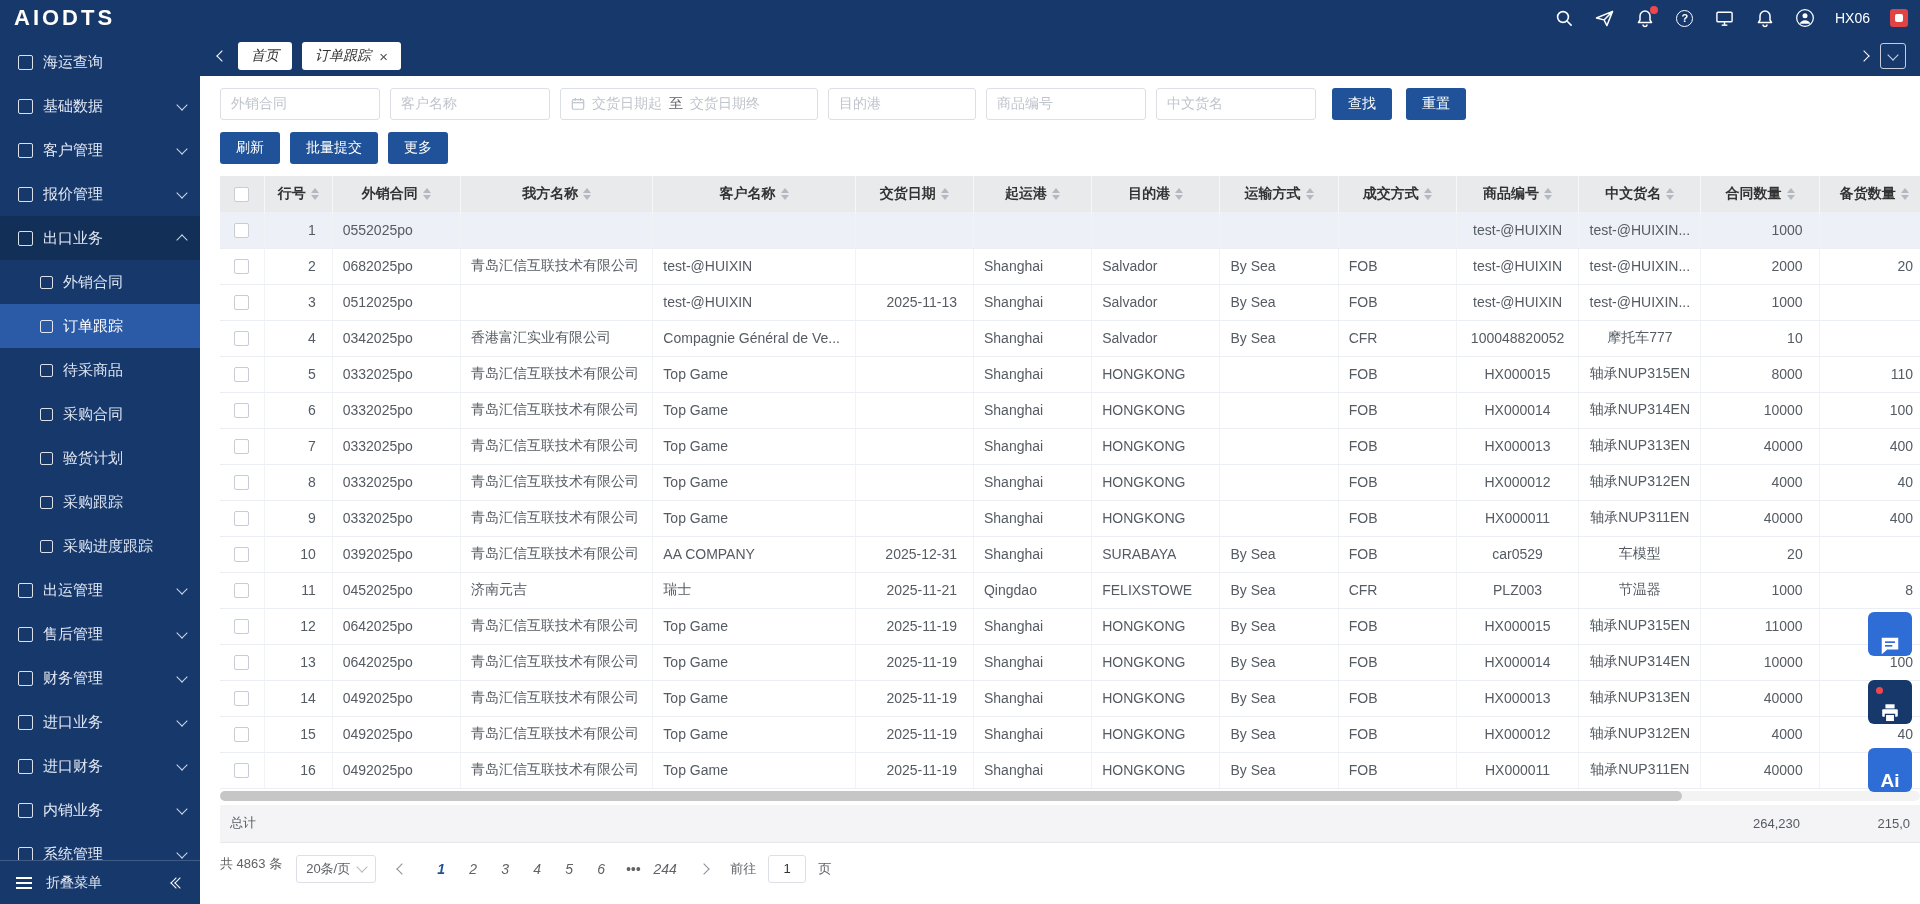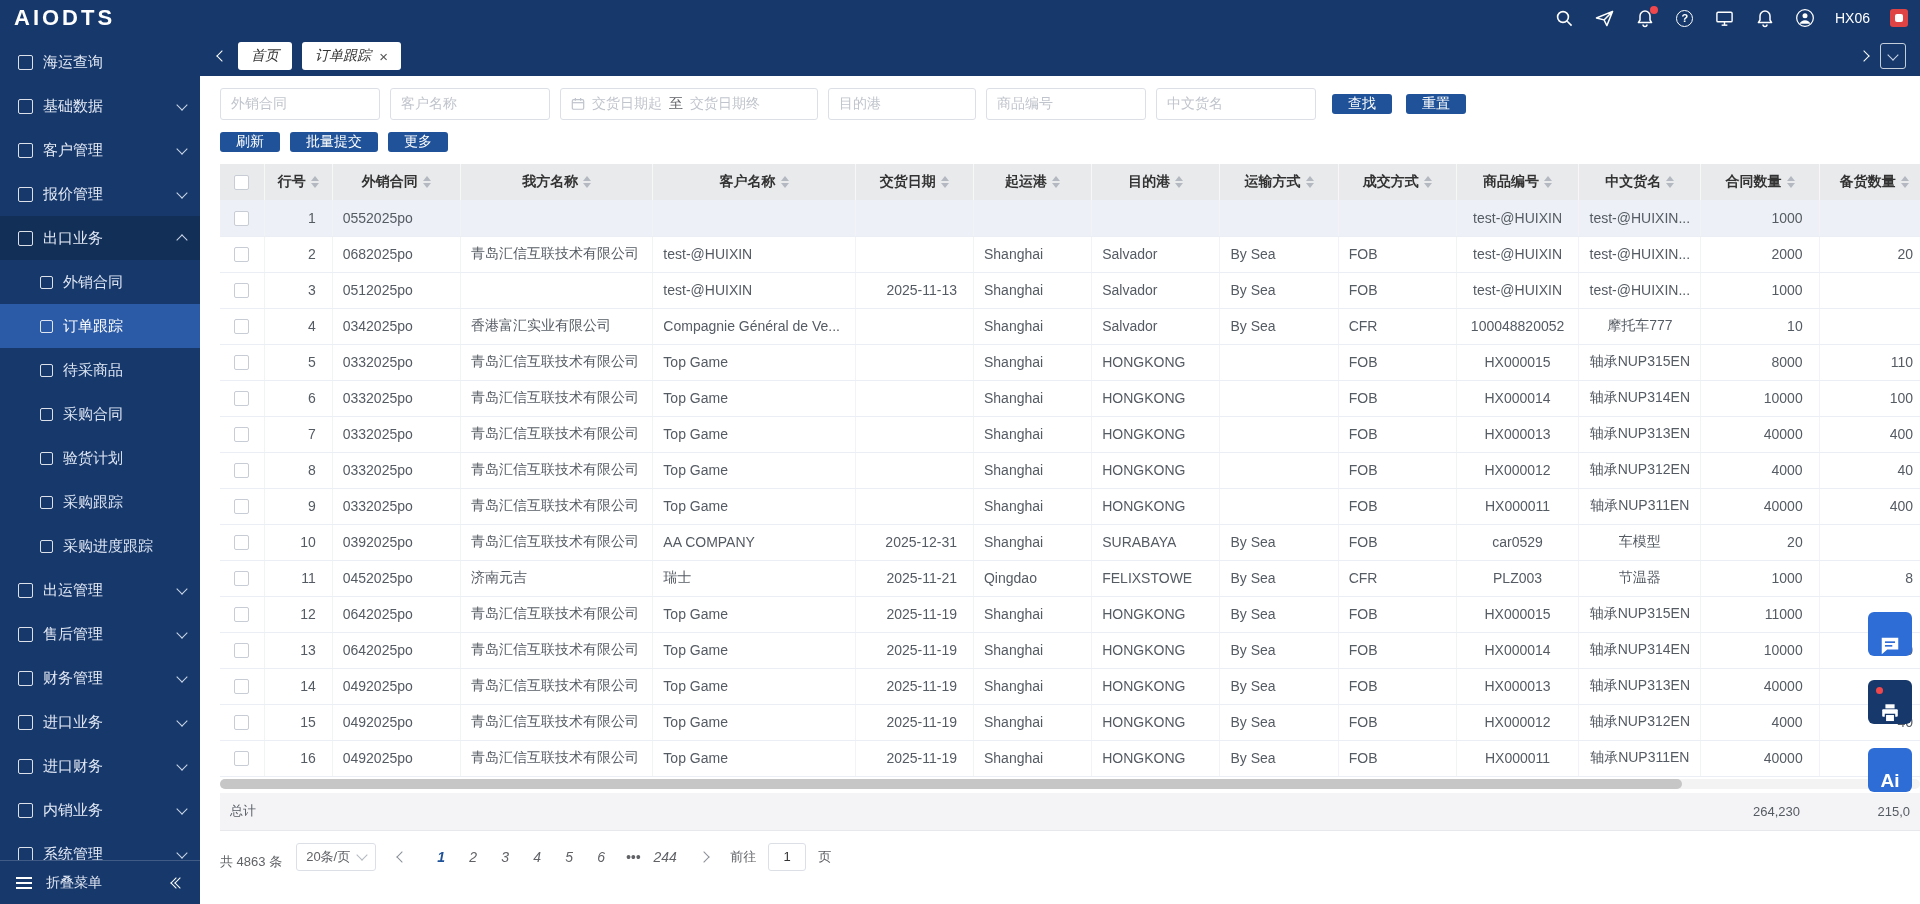--- a/index.html
+++ b/index.html
@@ -55,21 +55,21 @@
   .content { flex:1; min-height:0; padding:12px 0 0 20px; position:relative; }
 
   
   .filter-row { display:flex; align-items:center; gap:10px; }
   .filter-inputs { display:flex; align-items:center; gap:10px; }
   .f-input { height:32px; border:1px solid #dcdfe6; border-radius:3px; background:#fff; display:flex; align-items:center; gap:7px;
     padding:0 10px; font-size:14px; cursor:text; }
   .f-input .ph { color:#c0c4cc; white-space:nowrap; }
   .f-input .sep { color:#606266; }
   .filter-actions { display:flex; gap:14px; margin-left:6px; }
-  .btn { height:20px; background:#1f5299; color:#fff; border:none; border-radius:3px; padding:0 16px; font-size:14px; cursor:pointer; white-space:nowrap; }
+  .btn { height:32px; background:#1f5299; color:#fff; border:none; border-radius:3px; padding:0 16px; font-size:14px; cursor:pointer; white-space:nowrap; }
 
   
   .toolbar-row { display:flex; gap:10px; margin-top:12px; }
 
   
   .table-wrap { margin-top:12px; width:1700px; overflow:hidden; }
   table { border-collapse:collapse; table-layout:fixed; width:1710px; }
   thead th { height:36px; background:#e9eaec; font-weight:700; font-size:14px; color:#333; border-right:1px solid #f7f7f7; padding:0; }
   .th-inner { display:flex; align-items:center; justify-content:center; gap:5px; cursor:pointer; }
   tbody td { height:36px; border-bottom:1px solid #ebeef5; border-right:1px solid #f2f3f5; font-size:14px; color:#555b63;
@@ -87,21 +87,21 @@
   
   .h-scroll { width:1700px; height:10px; background:#f3f3f3; border-radius:5px; margin-top:2px; }
   .h-scroll .thumb { width:86%; height:10px; background:#c6c6c6; border-radius:5px; cursor:grab; }
 
   
   .summary-row { display:flex; width:1700px; height:38px; background:#f4f4f6; border-bottom:1px solid #e6e8eb; align-items:center; margin-top:4px; }
   .summary-cell { height:38px; display:flex; align-items:center; font-size:13px; color:#555b63; padding:0 10px; flex:0 0 auto; }
   .summary-cell.r { justify-content:flex-end; padding-right:16px; }
 
   
-  .pager { display:flex; align-items:flex-end; gap:14px; margin-top:12px; color:#606266; font-size:13px; }
+  .pager { display:flex; align-items:flex-start; gap:14px; margin-top:12px; color:#606266; font-size:13px; }
   .page-size { height:28px; border:1px solid #dcdfe6; border-radius:3px; display:flex; align-items:center; gap:8px; padding:0 9px; cursor:pointer; color:#606266; }
   .page-size .chev { border-color:#b4b8c0; margin-top:-3px; transform:rotate(45deg); }
   .pg-chev { width:24px; height:28px; display:flex; align-items:center; justify-content:center; cursor:pointer; }
   .pg-chev .chev { border-color:#8a8f99; }
   .page-list { display:flex; align-items:center; gap:6px;font-style:italic; }
   .page-num { min-width:26px; height:28px; display:flex; align-items:center; justify-content:center; font-size:14px; color:#606266; cursor:pointer; }
   .page-num.active { color:#1f5299; font-weight:700; }
   .goto { display:flex; align-items:center; gap:12px; }
   .goto input { width:38px; height:28px; border:1px solid #dcdfe6; border-radius:3px; text-align:center; font-size:13px; color:#333; }
 

